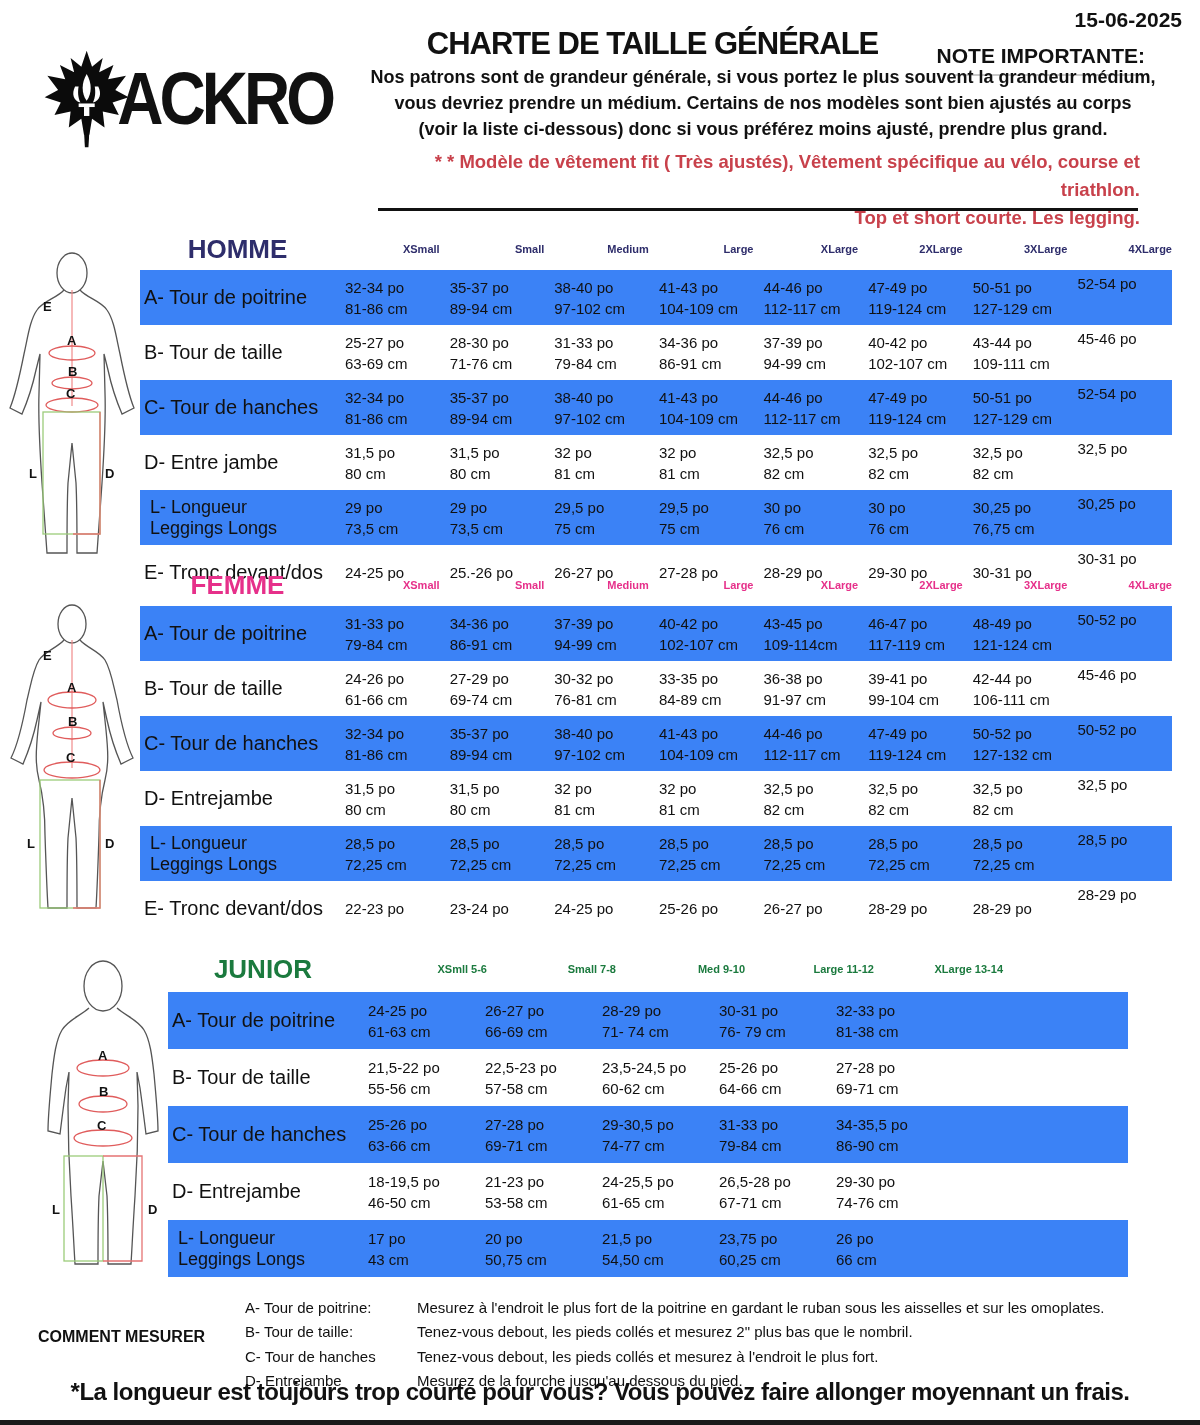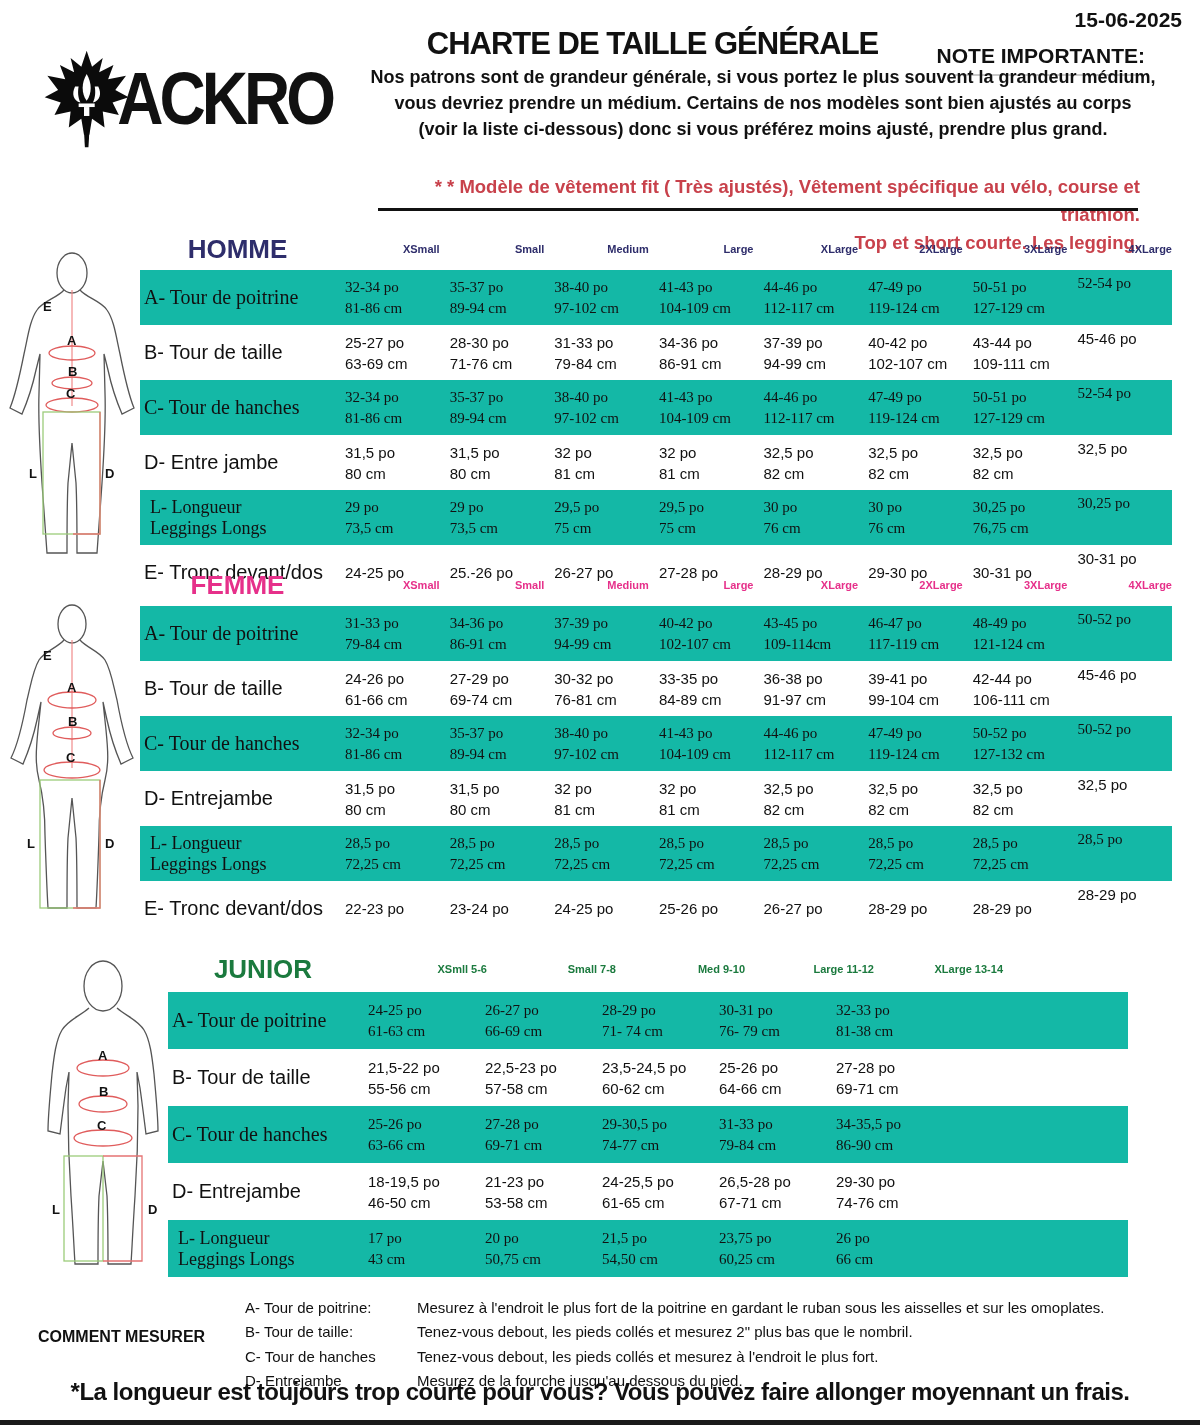--- a/index.html
+++ b/index.html
@@ -11,36 +11,36 @@
   .logo svg{width:96px;height:110px;}
   .logo-text{font-size:64px;font-weight:bold;letter-spacing:-4px;margin-left:-14px;
              transform:scaleY(1.15);transform-origin:left center;}
   .date{position:absolute;right:18px;top:8px;font-size:21px;font-weight:bold;}
   .doc-title{position:absolute;left:380px;top:26px;width:545px;text-align:center;
              font-size:31px;font-weight:bold;letter-spacing:-1px;}
   .note-title{position:absolute;right:55px;top:44px;font-size:21px;font-weight:bold;}
   .note-underline{position:absolute;right:55px;top:74px;width:190px;height:2px;background:#c9c9c9;}
   .intro{position:absolute;left:368px;top:64px;width:790px;text-align:center;
          font-size:18px;font-weight:bold;line-height:1.45;}
-  .fit-note{position:absolute;left:368px;top:173px;width:772px;text-align:right;
+  .fit-note{position:absolute;left:368px;top:148px;width:772px;text-align:right;
             font-size:18.5px;font-weight:bold;line-height:1.5;color:var(--red);}
   .rule{position:absolute;left:378px;top:208px;width:760px;height:3px;background:#111;}
 
   
   .size-table{position:absolute;}
   #table-homme{left:140px;top:228px;width:1032px;--cols:195px repeat(8,1fr);}
   #table-femme{left:140px;top:564px;width:1032px;--cols:195px repeat(8,1fr);}
   #table-junior{left:168px;top:946px;width:960px;--cols:190px repeat(5,117px) 1fr;}
   .t-head{display:grid;grid-template-columns:var(--cols);align-items:center;height:42px;}
   #table-junior .t-head{height:46px;gap:12px;}
   .group-label{font-size:26px;font-weight:bold;text-align:center;color:var(--accent);}
   .size-head{font-size:11px;font-weight:bold;color:var(--accent);padding-left:10px;text-align:right;}
   .row{display:grid;grid-template-columns:var(--cols);align-items:center;min-height:55px;}
   #table-junior .row{min-height:57px;}
-  .row.gray{background:#14b8a6;font-family:Liberation Serif, serif;}
+  .row.gray{background:#3b82f6;}
   .row-label{font-size:20px;padding-left:4px;white-space:pre-line;line-height:1.15;}
   .row-label.two-line{font-size:18px;padding-left:10px;}
   .cell{padding-left:10px;line-height:1.4;}
   .po,.cm{font-size:15px;}
   .last-col{align-self:start;margin-top:3px;}
 
   
   .figure{position:absolute;}
   #fig-homme{left:5px;top:248px;}
   #fig-femme{left:5px;top:600px;}

